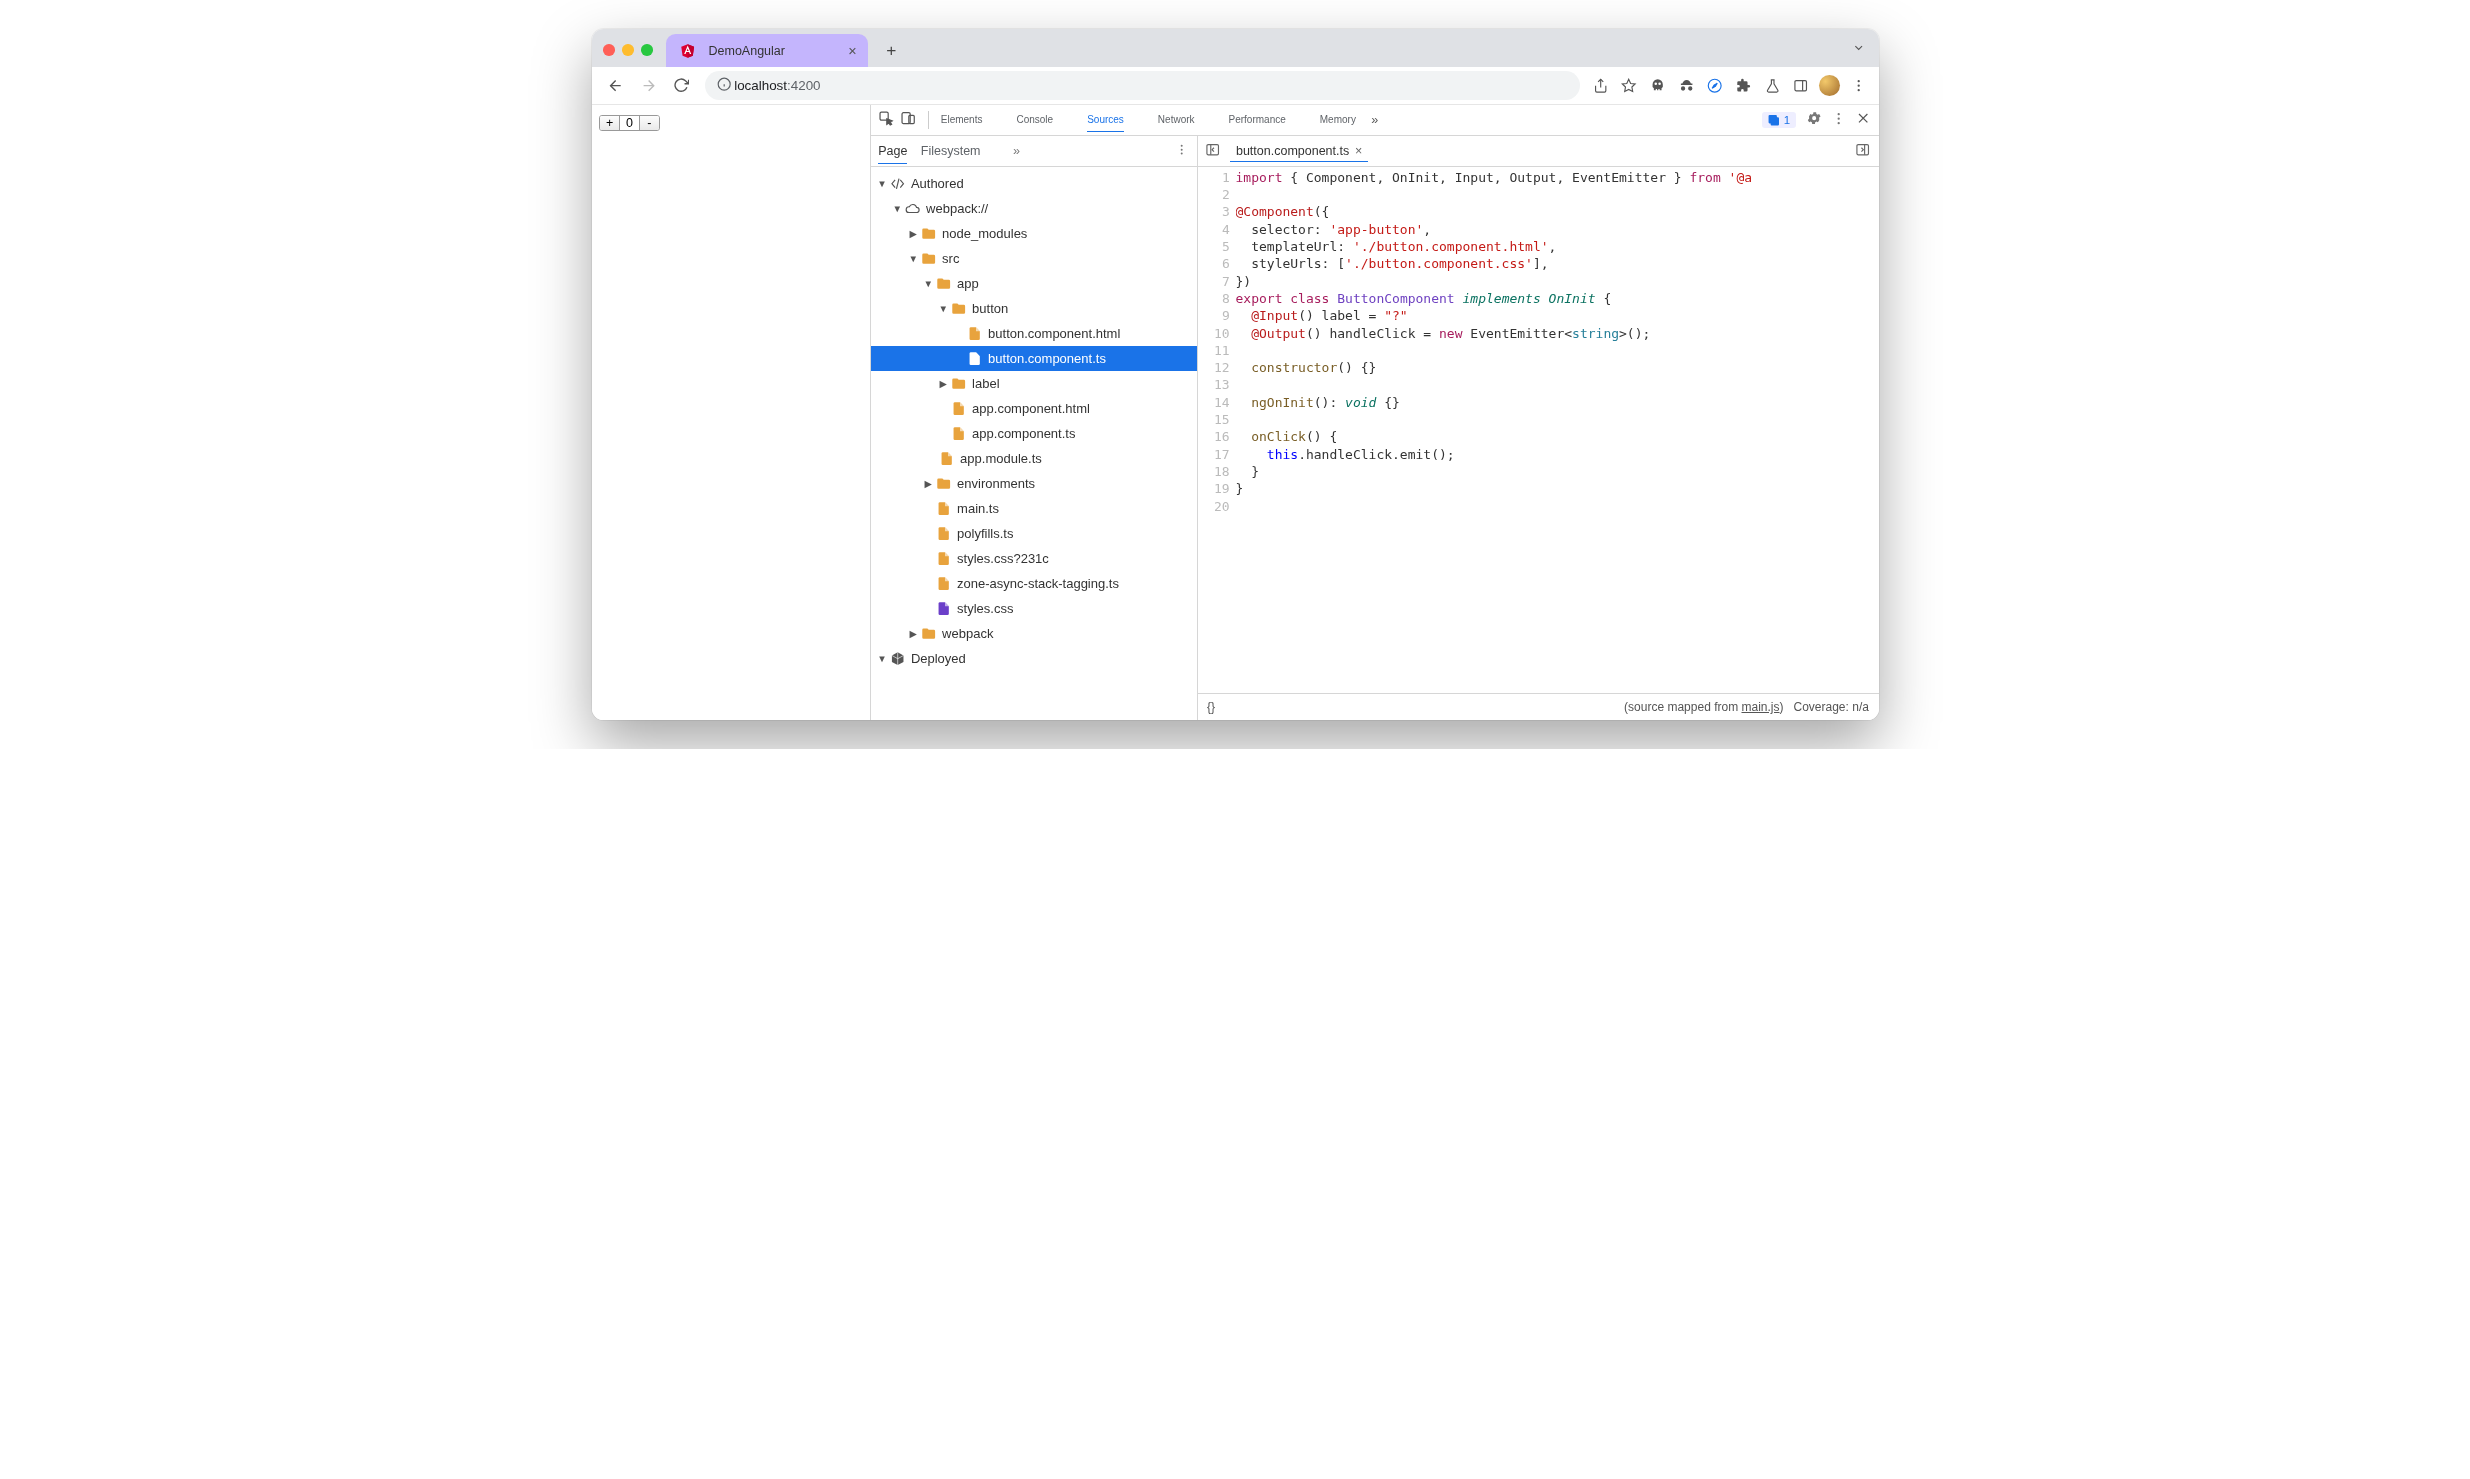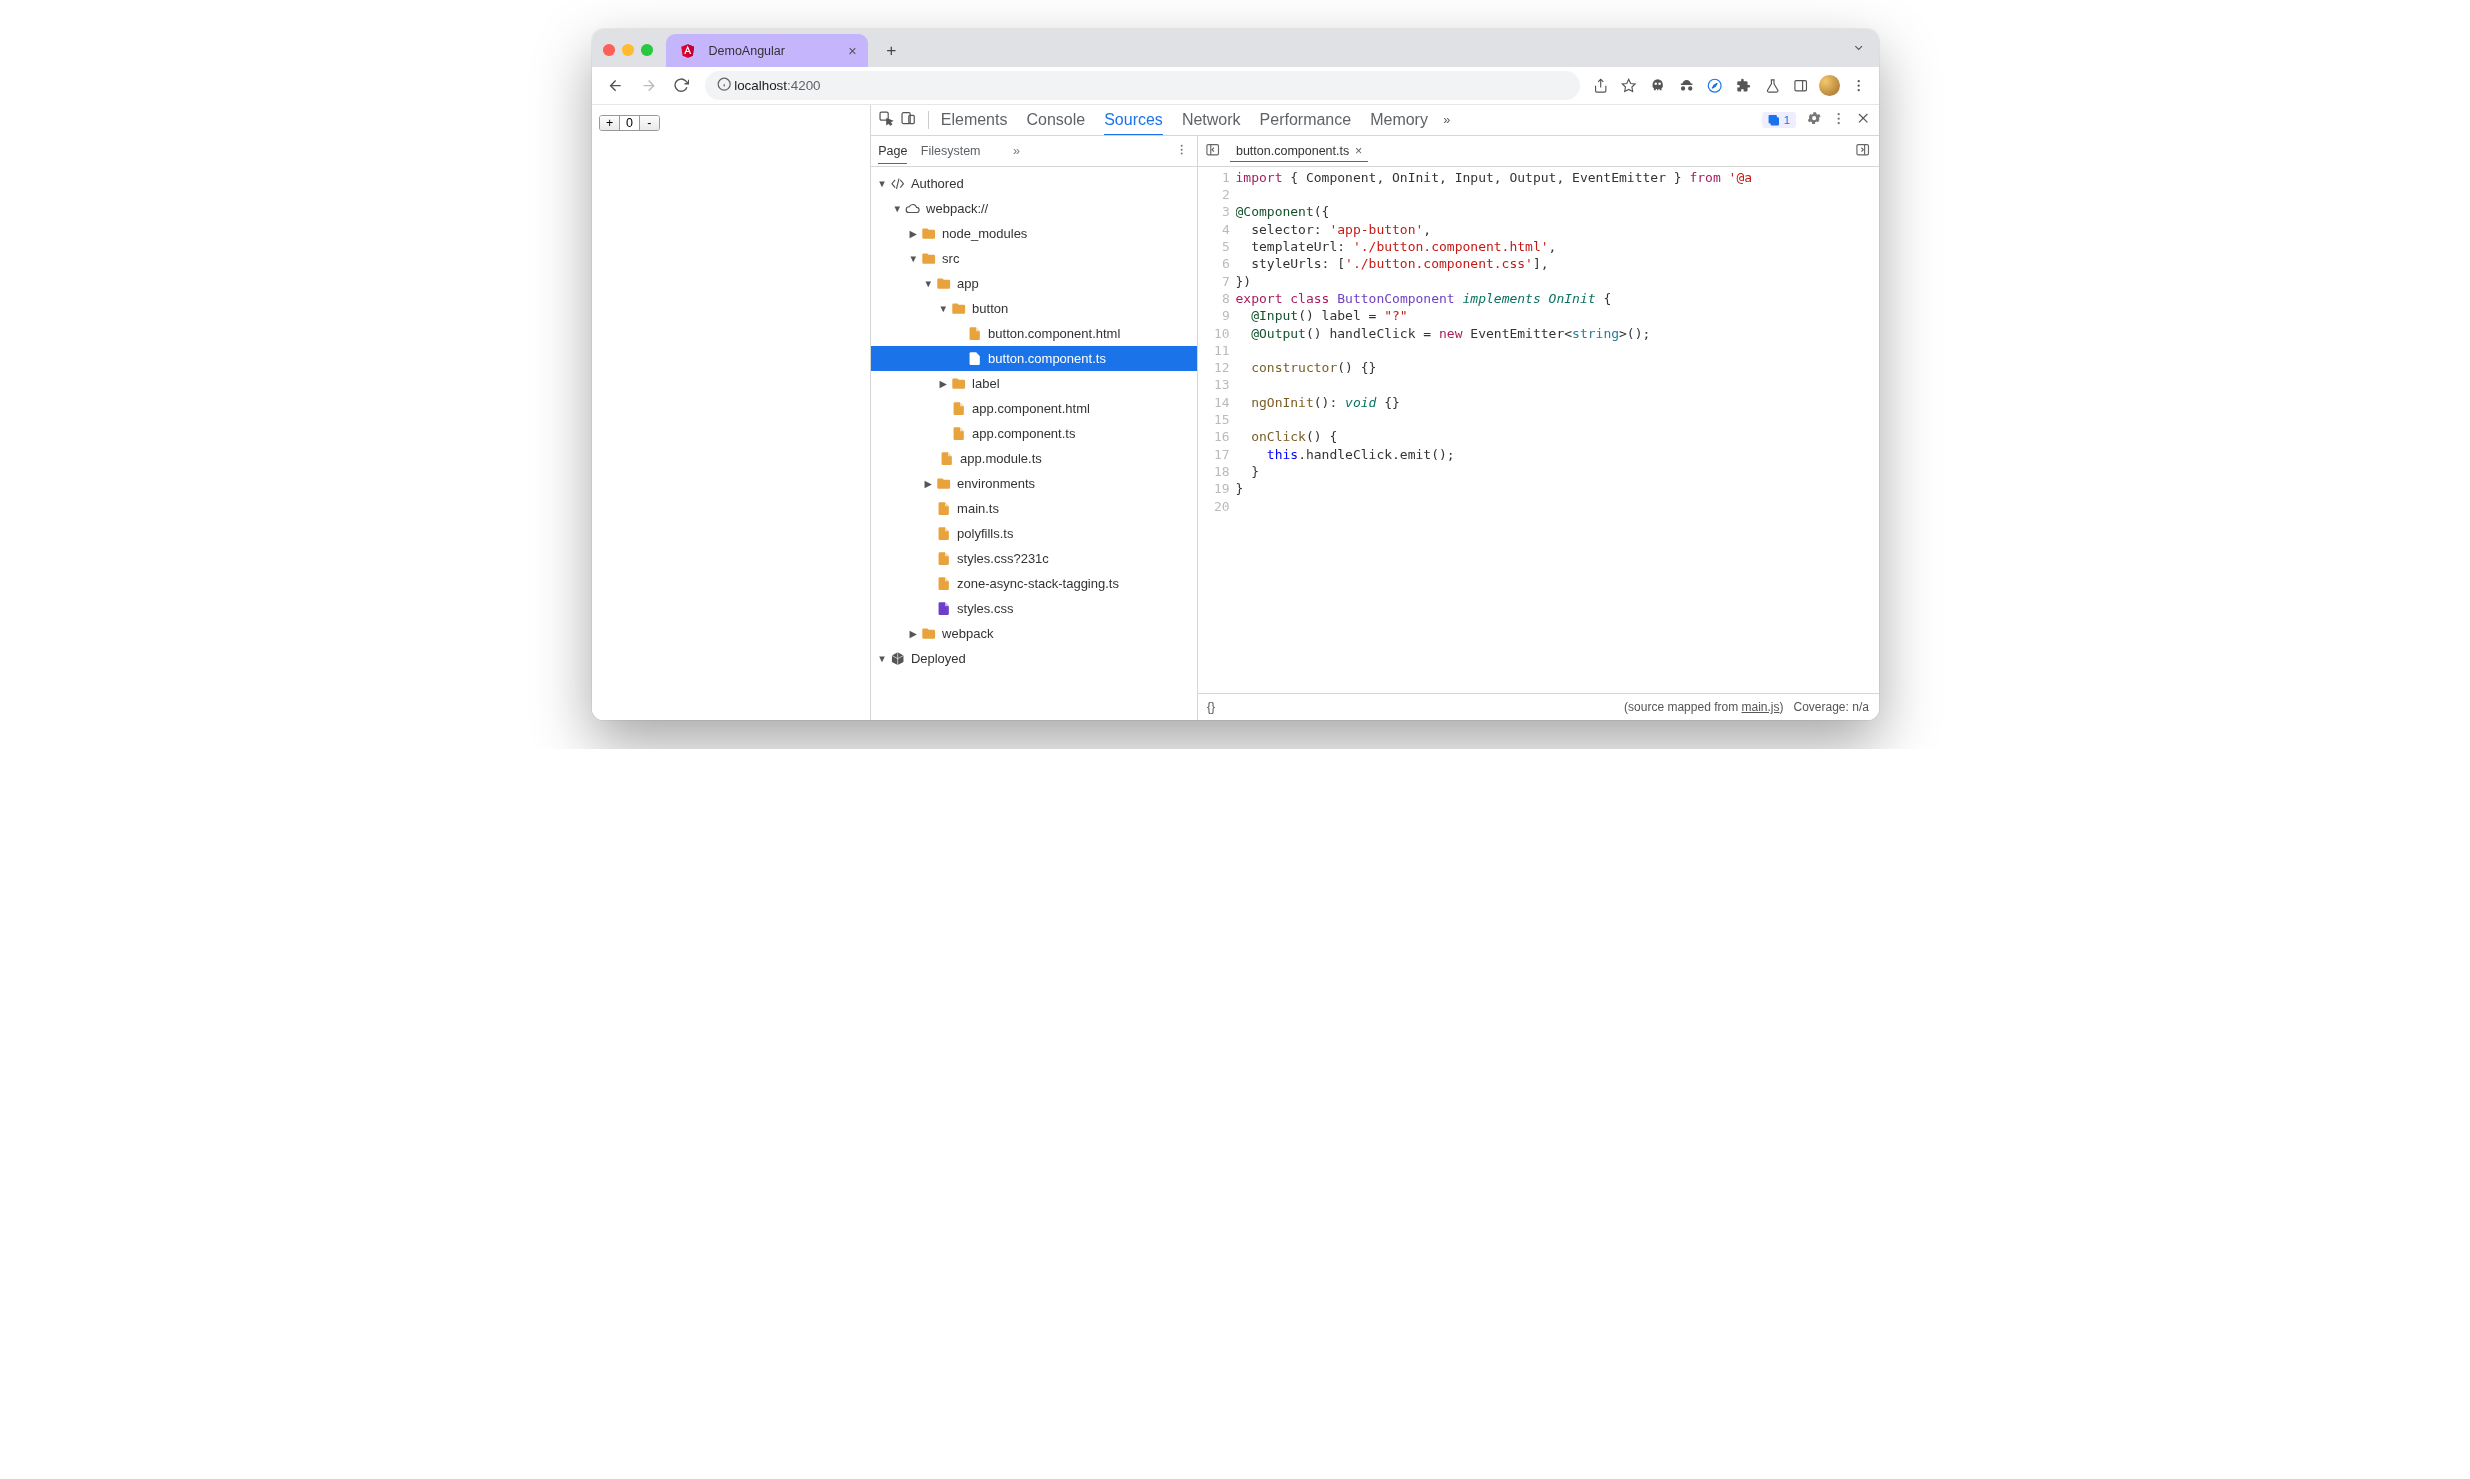--- a/index.html
+++ b/index.html
@@ -60,21 +60,21 @@
   .counter{ display:inline-flex; border:1px solid #999; border-radius:2.9px; overflow:hidden; font-size:12.5px;}
   .counter button{ border:none; background:linear-gradient(#fdfdfd,#e9e9e9); width:19px; cursor:pointer; font-size:12.5px;}
   .counter .mid{ padding:0 5.8px; border-left:1px solid #999; border-right:1px solid #999; display:flex;align-items:center;}
   
   .devtools{ flex:1; display:flex; flex-direction:column; background:#fff; font-size:12.5px; color:#333;}
   .dt-top{
     height:31px; border-bottom:1px solid #d6d6d6; display:flex; align-items:center;
     padding:0 7.7px; gap:5.8px;
   }
   .dt-top .sep{ width:1px;height:17.3px;background:#ccc; margin:0 5.8px;}
-  .dt-tabs{ display:flex; gap:19px; font-size:16px; color:#5f6368;}
+  .dt-tabs{ display:flex; gap:34px; font-size:10px; color:#5f6368;}
   .dt-tabs .t{ cursor:pointer; padding:5.8px 0;}
   .dt-tabs .t.active{ color:#1a73e8; border-bottom:1.9px solid#1a73e8;}
   .dt-top .right{ margin-left:auto; display:flex; align-items:center; gap:9.6px; color:#555;}
   .badge{ display:flex;align-items:center;gap:3.8px; background:#eef; color:#1a73e8; padding:1.9px 5.8px; border-radius:2.9px; font-size:11.5px;}
   .dt-sub{ height:31px; border-bottom:1px solid #d6d6d6; display:flex;}
   .dt-sub-left{ width:327px; border-right:1px solid #d6d6d6; display:flex; align-items:center; padding:0 7.7px; gap:13.4px;}
   .dt-sub-left .st{ cursor:pointer; color:#5f6368;}
   .dt-sub-left .st.active{ color:#333; font-weight:500; border-bottom:1.9px solid #1a73e8; padding-bottom:4.8px; margin-bottom:-6.7px;}
   .dt-sub-left .more{ margin-left:5.8px; color:#777;}
   .dt-sub-left .kebab{ margin-left:auto; color:#777; cursor:pointer;}
@@ -93,21 +93,21 @@
   .ico.folder svg, .ico.file svg, .ico svg{ width:15.4px;height:15.4px;}
   .editor{ flex:1; display:flex; flex-direction:column; min-width:0;}
   .code{ flex:1; display:flex; font-family: Menlo, Consolas, monospace; font-size:13px; overflow:auto;}
   .gutter{ width:38px; text-align:right; color:#bbb; padding:1.9px 5.8px 1.9px 0; user-select:none;}
   .gutter div{ height:17.3px; line-height:17.3px;}
   .codelines{ flex:1; padding:1.9px 0; white-space:pre; overflow-x:auto;}
   .codelines div{ height:17.3px; line-height:17.3px;}
   .tok-kw{ color:#a71d5d;}
   .tok-imp{ color:#a71d5d;}
   .tok-str{ color:#c41a16;}
-  .tok-dec{ color:#14532d;}
+  .tok-dec{ color:#b91c1c;}
   .tok-type{ color:#0b7261;font-style:italic;}
   .tok-class{ color:#6f42c1;}
   .tok-fn{ color:#795e26;}
   .tok-this{ color:#0000ff;}
   .tok-punc{ color:#333;}
   .tok-new{ color:#a71d5d;}
   .tok-gen{ color:#267f99;}
   .statusbar{ height:27px; border-top:1px solid #d6d6d6; display:flex; align-items:center; padding:0 9.6px; font-size:12px; color:#555;}
   .statusbar .right{ margin-left:auto;}
   .statusbar .link{ text-decoration:underline; cursor:pointer;}

